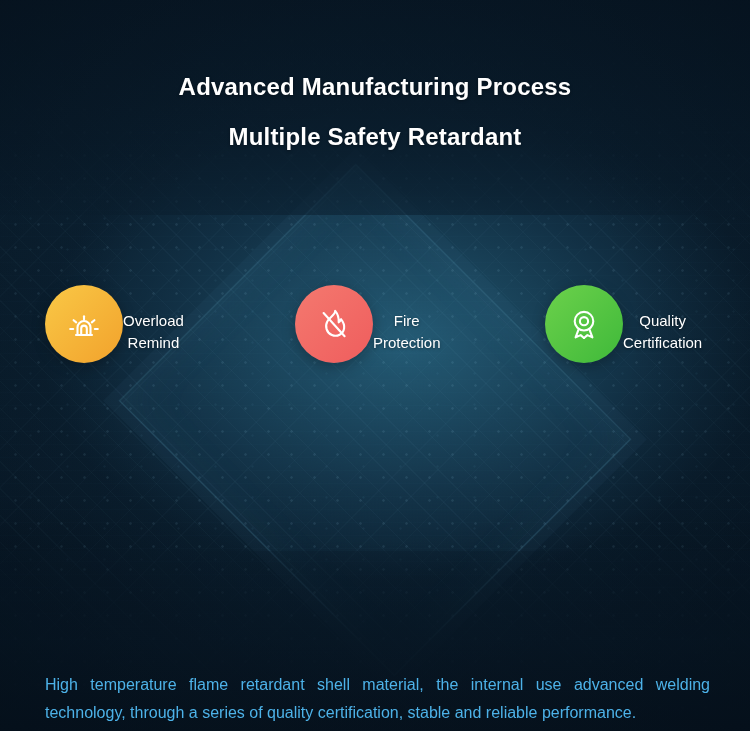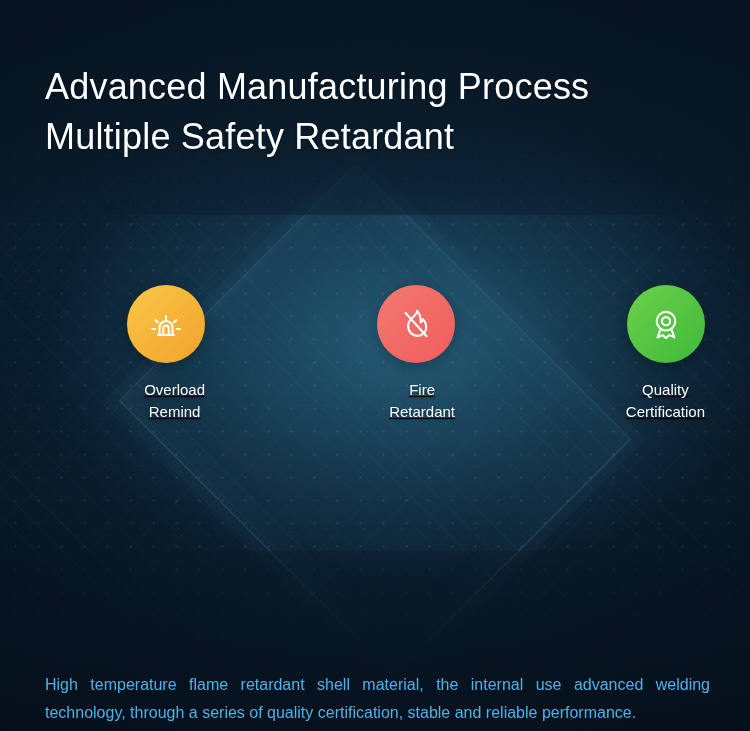--- a/index.html
+++ b/index.html
@@ -80,43 +80,43 @@
     background: radial-gradient(ellipse 640px 520px at 50% 45%, rgba(0,0,0,0) 40%, rgba(3,12,22,0.55) 100%);
     pointer-events: none;
   }
 
   
   .heading {
     position: absolute;
     left: 45px; top: 62px;
     width: 660px;
     color: #ffffff;
-    font-size: 36px;
-    font-weight: 400;
+    font-size: 24px;
+    font-weight: 700;
     line-height: 50px;
     letter-spacing: 0.2px;
     text-shadow: 0 1px 3px rgba(0,0,0,0.35);
+    text-align: center;
   }
   .heading .line { display: block; }
 
   
   .features {
     position: absolute;
     left: 45px; top: 285px;
     width: 660px;
     display: flex;
     justify-content: space-between;
     align-items: flex-start;
   }
   .feature {
     width: 160px;
     display: flex;
-    flex-direction: column;
-    align-items: flex-end;
-    text-decoration: underline;
+    flex-direction: row;
+    align-items: center;
   }
   .badge {
     width: 78px; height: 78px;
     border-radius: 50%;
     display: flex;
     align-items: center;
     justify-content: center;
     box-shadow: 0 4px 14px rgba(0,0,0,0.28);
   }
   .badge svg { display: block; }
@@ -186,21 +186,21 @@
     <div class="feature">
       <div class="badge" style="background: linear-gradient(135deg, #f4796f 0%, #ef5d5d 100%);">
         <span>
           <svg width="40" height="40" viewBox="0 0 40 40" fill="none" stroke="#ffffff" stroke-width="2.1" stroke-linecap="round" stroke-linejoin="round">
             <path d="M21.2 6.8 c0 4.4 -5.6 6.4 -7.9 10.6 -2.6 4.7 -0.9 11.2 4.6 13.6 5.2 2.3 11.3 -0.8 12.2 -6.6 0.7 -4.6 -1.6 -7.3 -3.1 -9.2 -0.9 2.4 -2.3 3.1 -2.3 3.1 0.3 -4.6 -1.5 -9.1 -3.5 -11.5 Z"></path>
             <path d="M9.6 9.0 L30.6 32.2"></path>
           </svg>
         </span>
       </div>
       <div class="feature-label">Fire
-Retardant</div>
+Protection</div>
     </div>
 
     <div class="feature">
       <div class="badge" style="background: linear-gradient(135deg, #6cd14b 0%, #3fb93a 100%);">
         <span>
           <svg width="40" height="40" viewBox="0 0 40 40" fill="none" stroke="#ffffff" stroke-width="2.1" stroke-linecap="round" stroke-linejoin="round">
             <circle cx="20" cy="17.2" r="9.3"></circle>
             <circle cx="20" cy="17.2" r="4.1"></circle>
             <path d="M14.6 25.4 L11.6 33.4 L16.6 31.1 L20 34.0"></path>
             <path d="M25.4 25.4 L28.4 33.4 L23.4 31.1 L20 34.0"></path>

